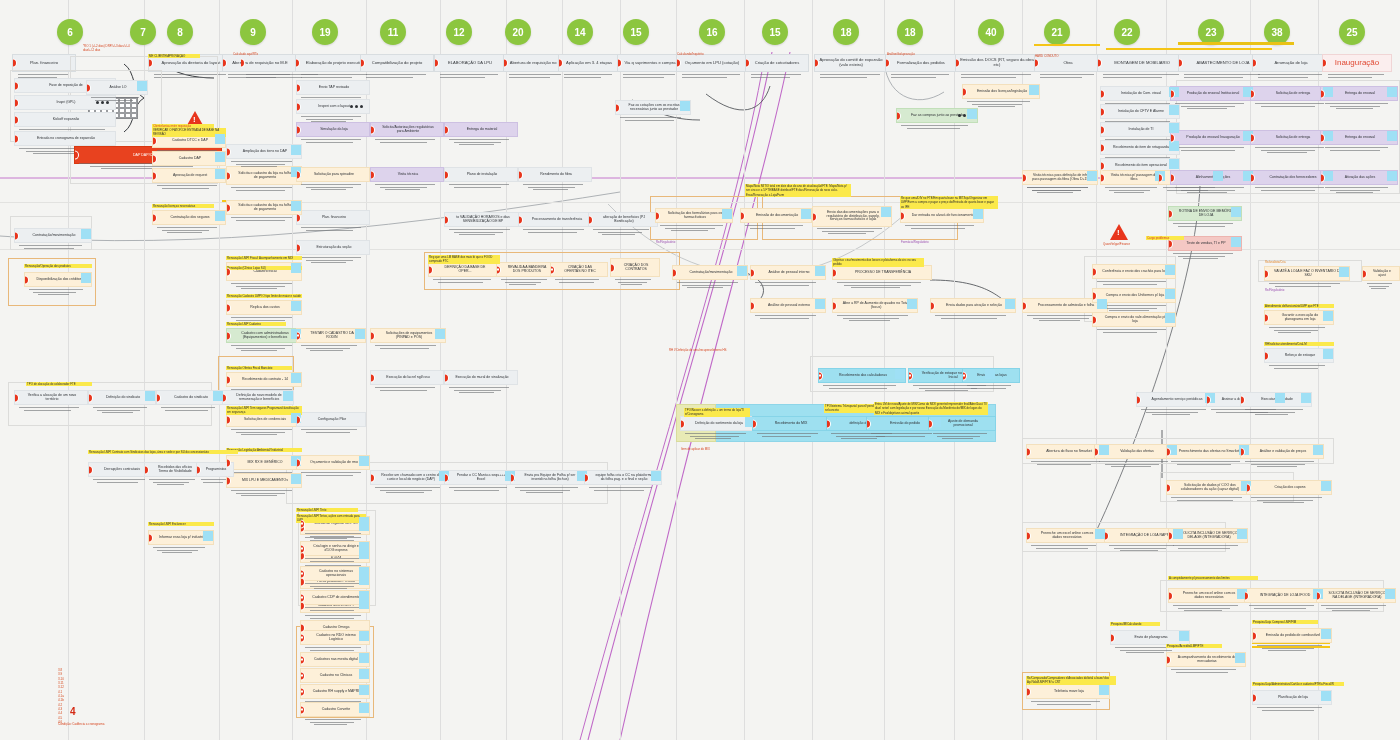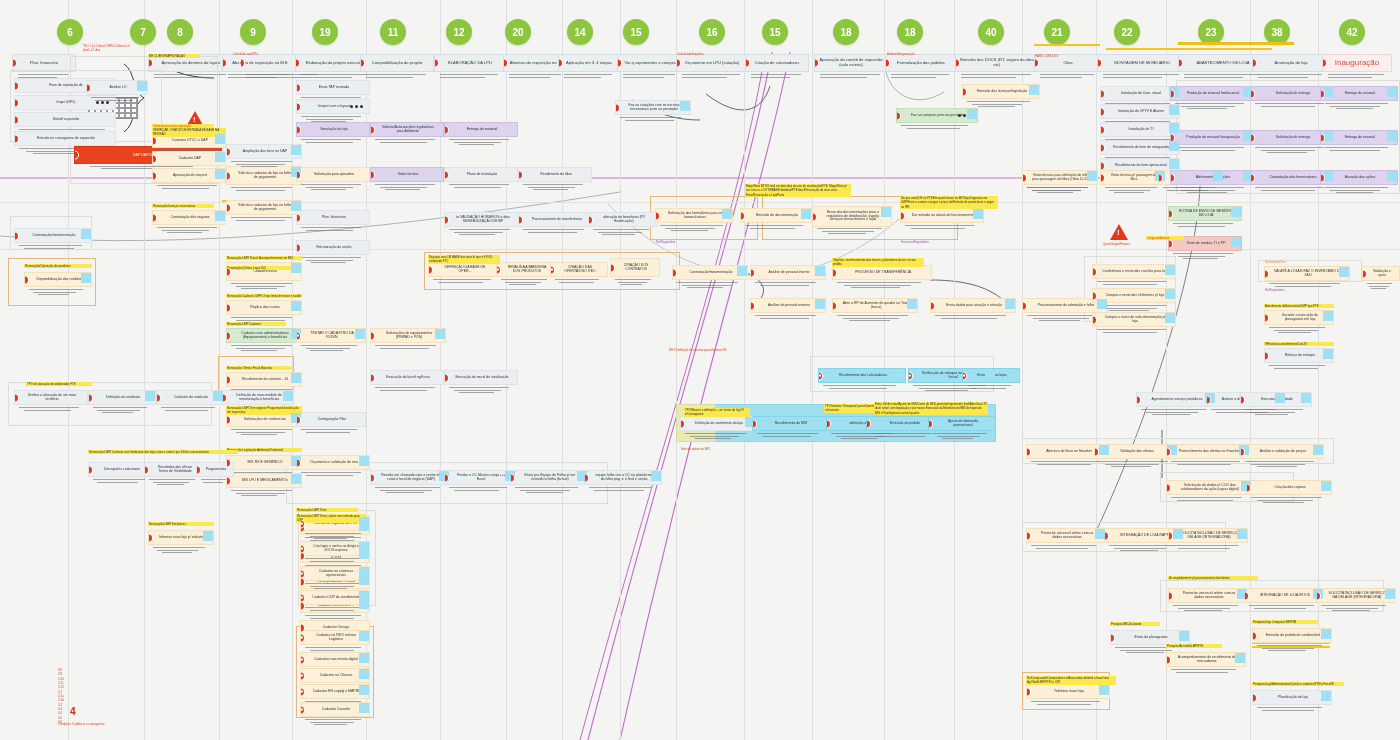--- a/index.html
+++ b/index.html
@@ -160,21 +160,21 @@
       <div class="stepnum" style="left: 623px; top: 19px;">15</div>
       <div class="stepnum" style="left: 699px; top: 19px;">16</div>
       <div class="stepnum" style="left: 762px; top: 19px;">15</div>
       <div class="stepnum" style="left: 833px; top: 19px;">18</div>
       <div class="stepnum" style="left: 897px; top: 19px;">18</div>
       <div class="stepnum" style="left: 978px; top: 19px;">40</div>
       <div class="stepnum" style="left: 1044px; top: 19px;">21</div>
       <div class="stepnum" style="left: 1114px; top: 19px;">22</div>
       <div class="stepnum" style="left: 1198px; top: 19px;">23</div>
       <div class="stepnum" style="left: 1264px; top: 19px;">38</div>
-      <div class="stepnum" style="left: 1339px; top: 19px;">42</div>
+      <div class="stepnum" style="left: 1339px; top: 19px;">25</div>
     </div>
 
   <div id="phases">
       <div class="phase" style="left: 12px; top: 54px; width: 64px;">
         <span>Plan. financeiro</span>
         <span class="dot"></span>
       </div>
       <div class="lines" style="left: 18px; top: 74px; width: 50px;">
         <i style="width: 100%;"></i>
         <i style="width: 78%;"></i>

